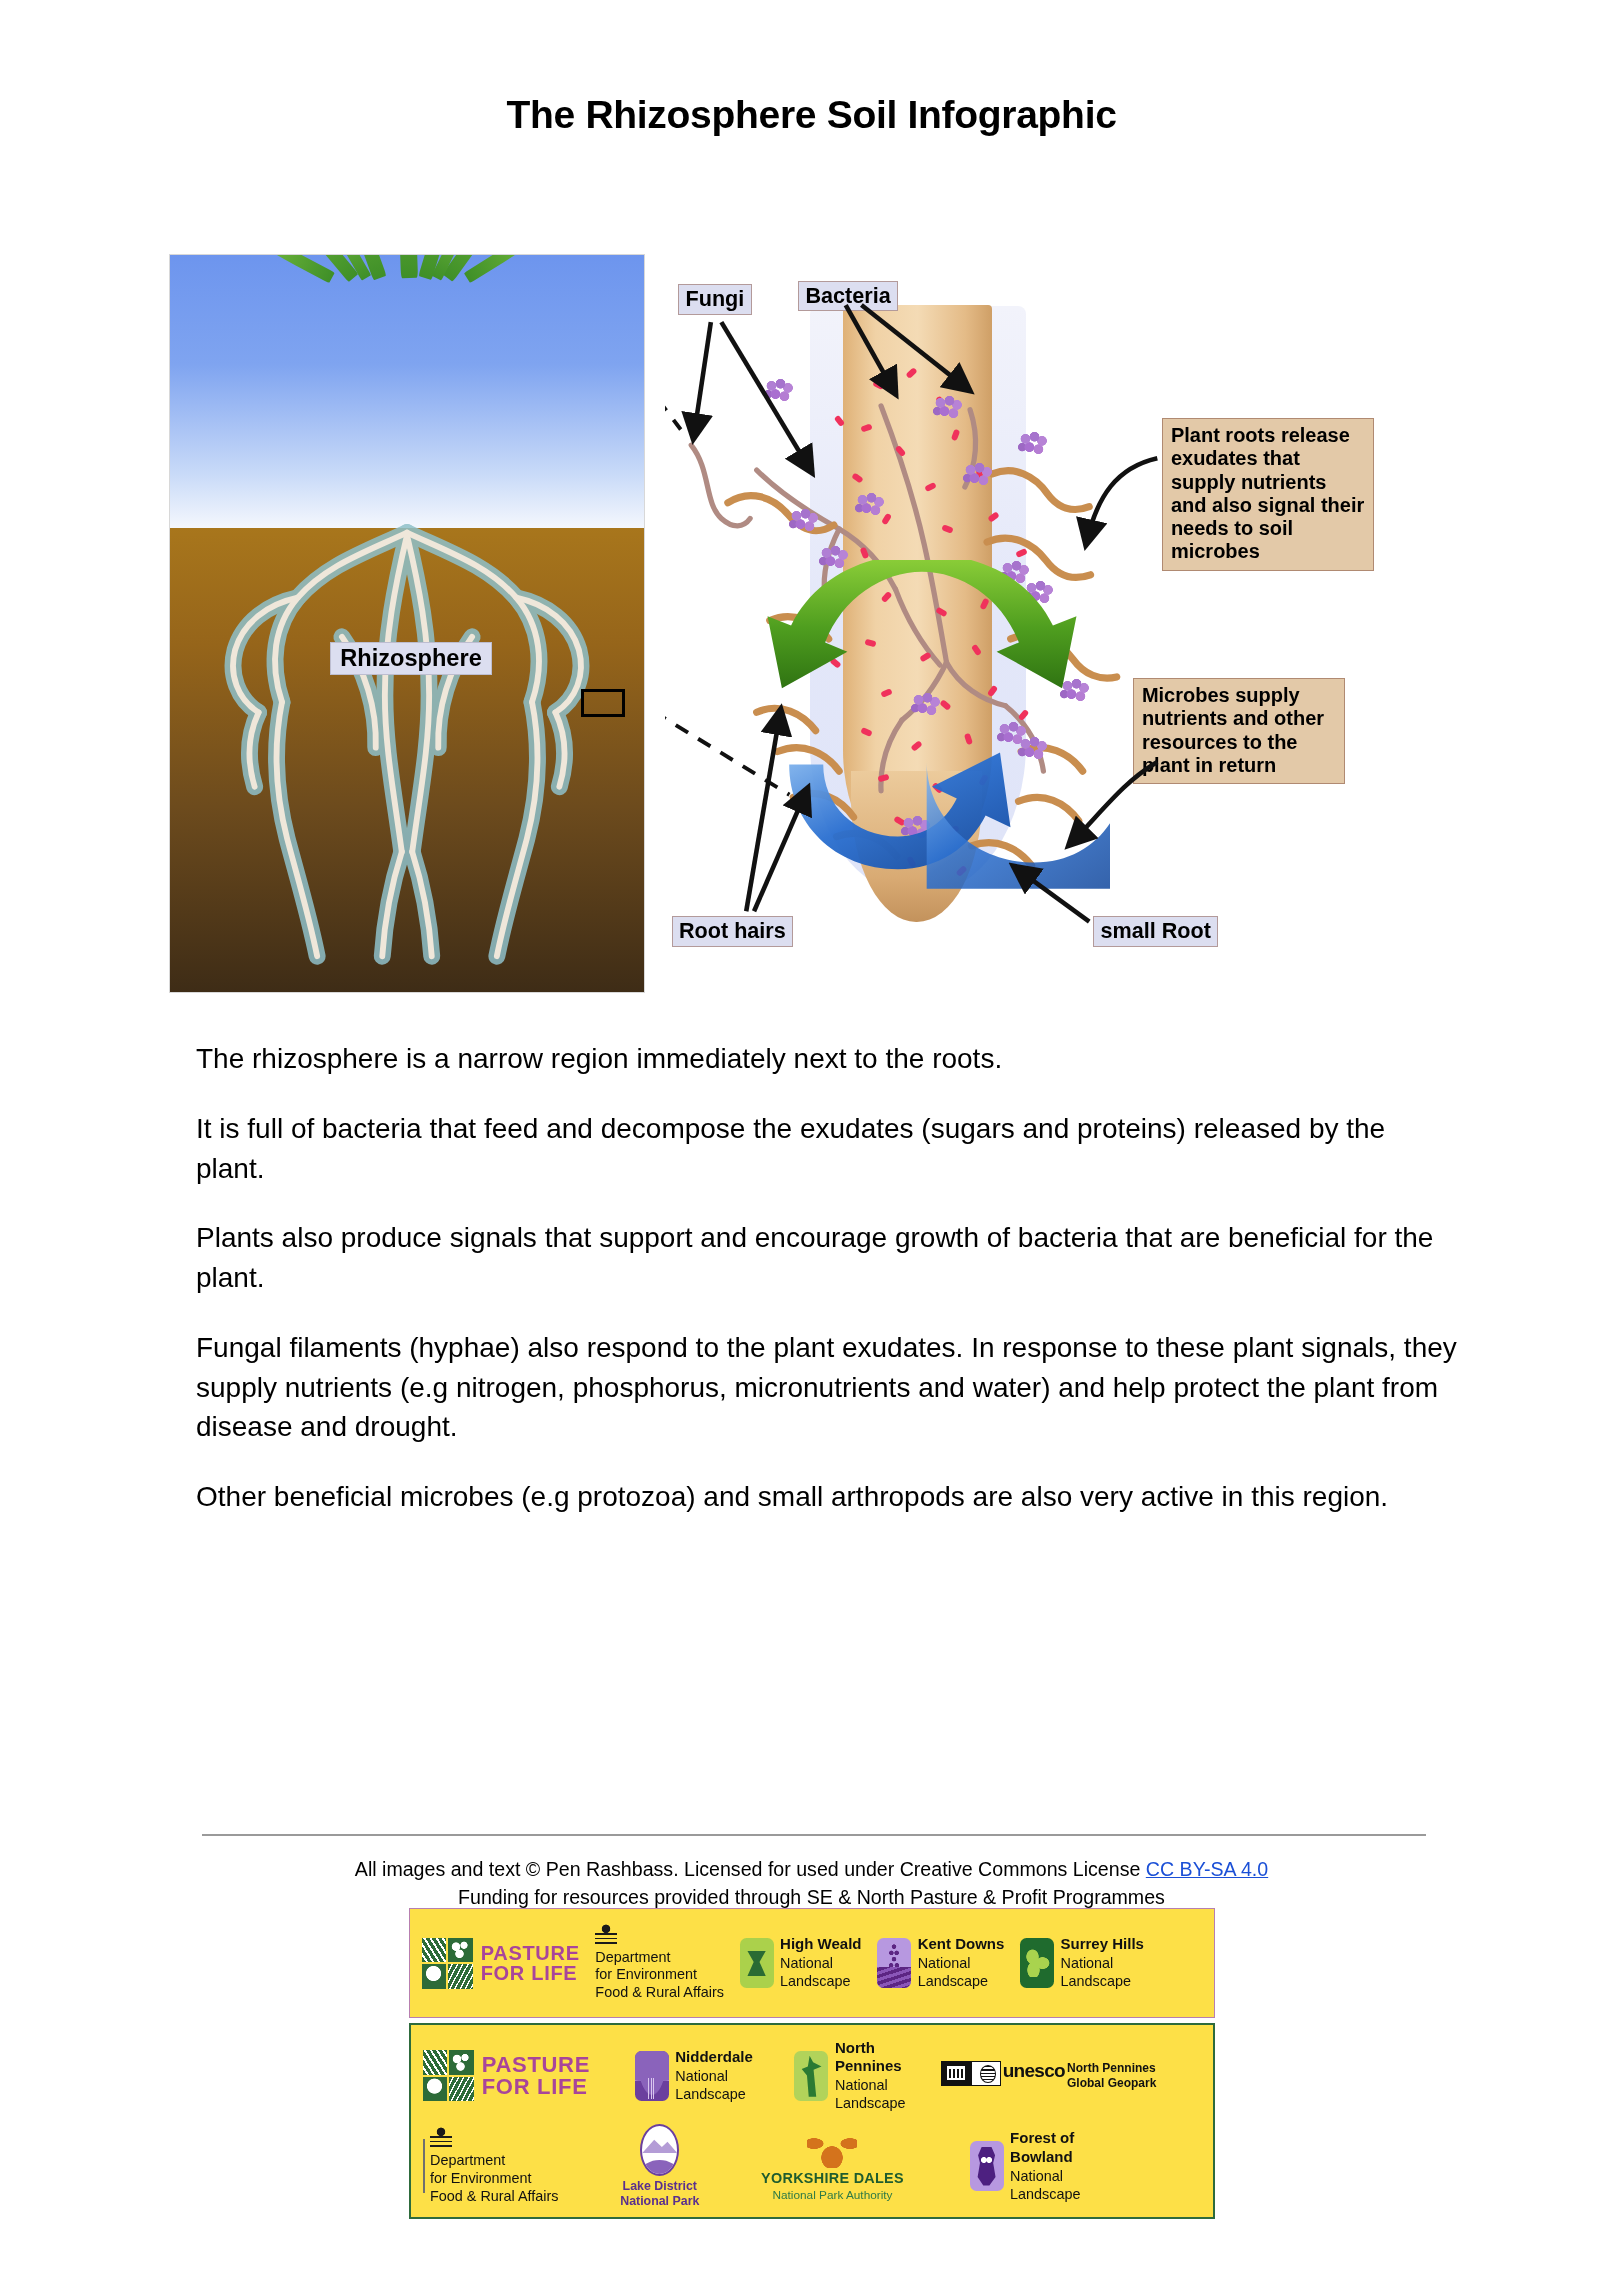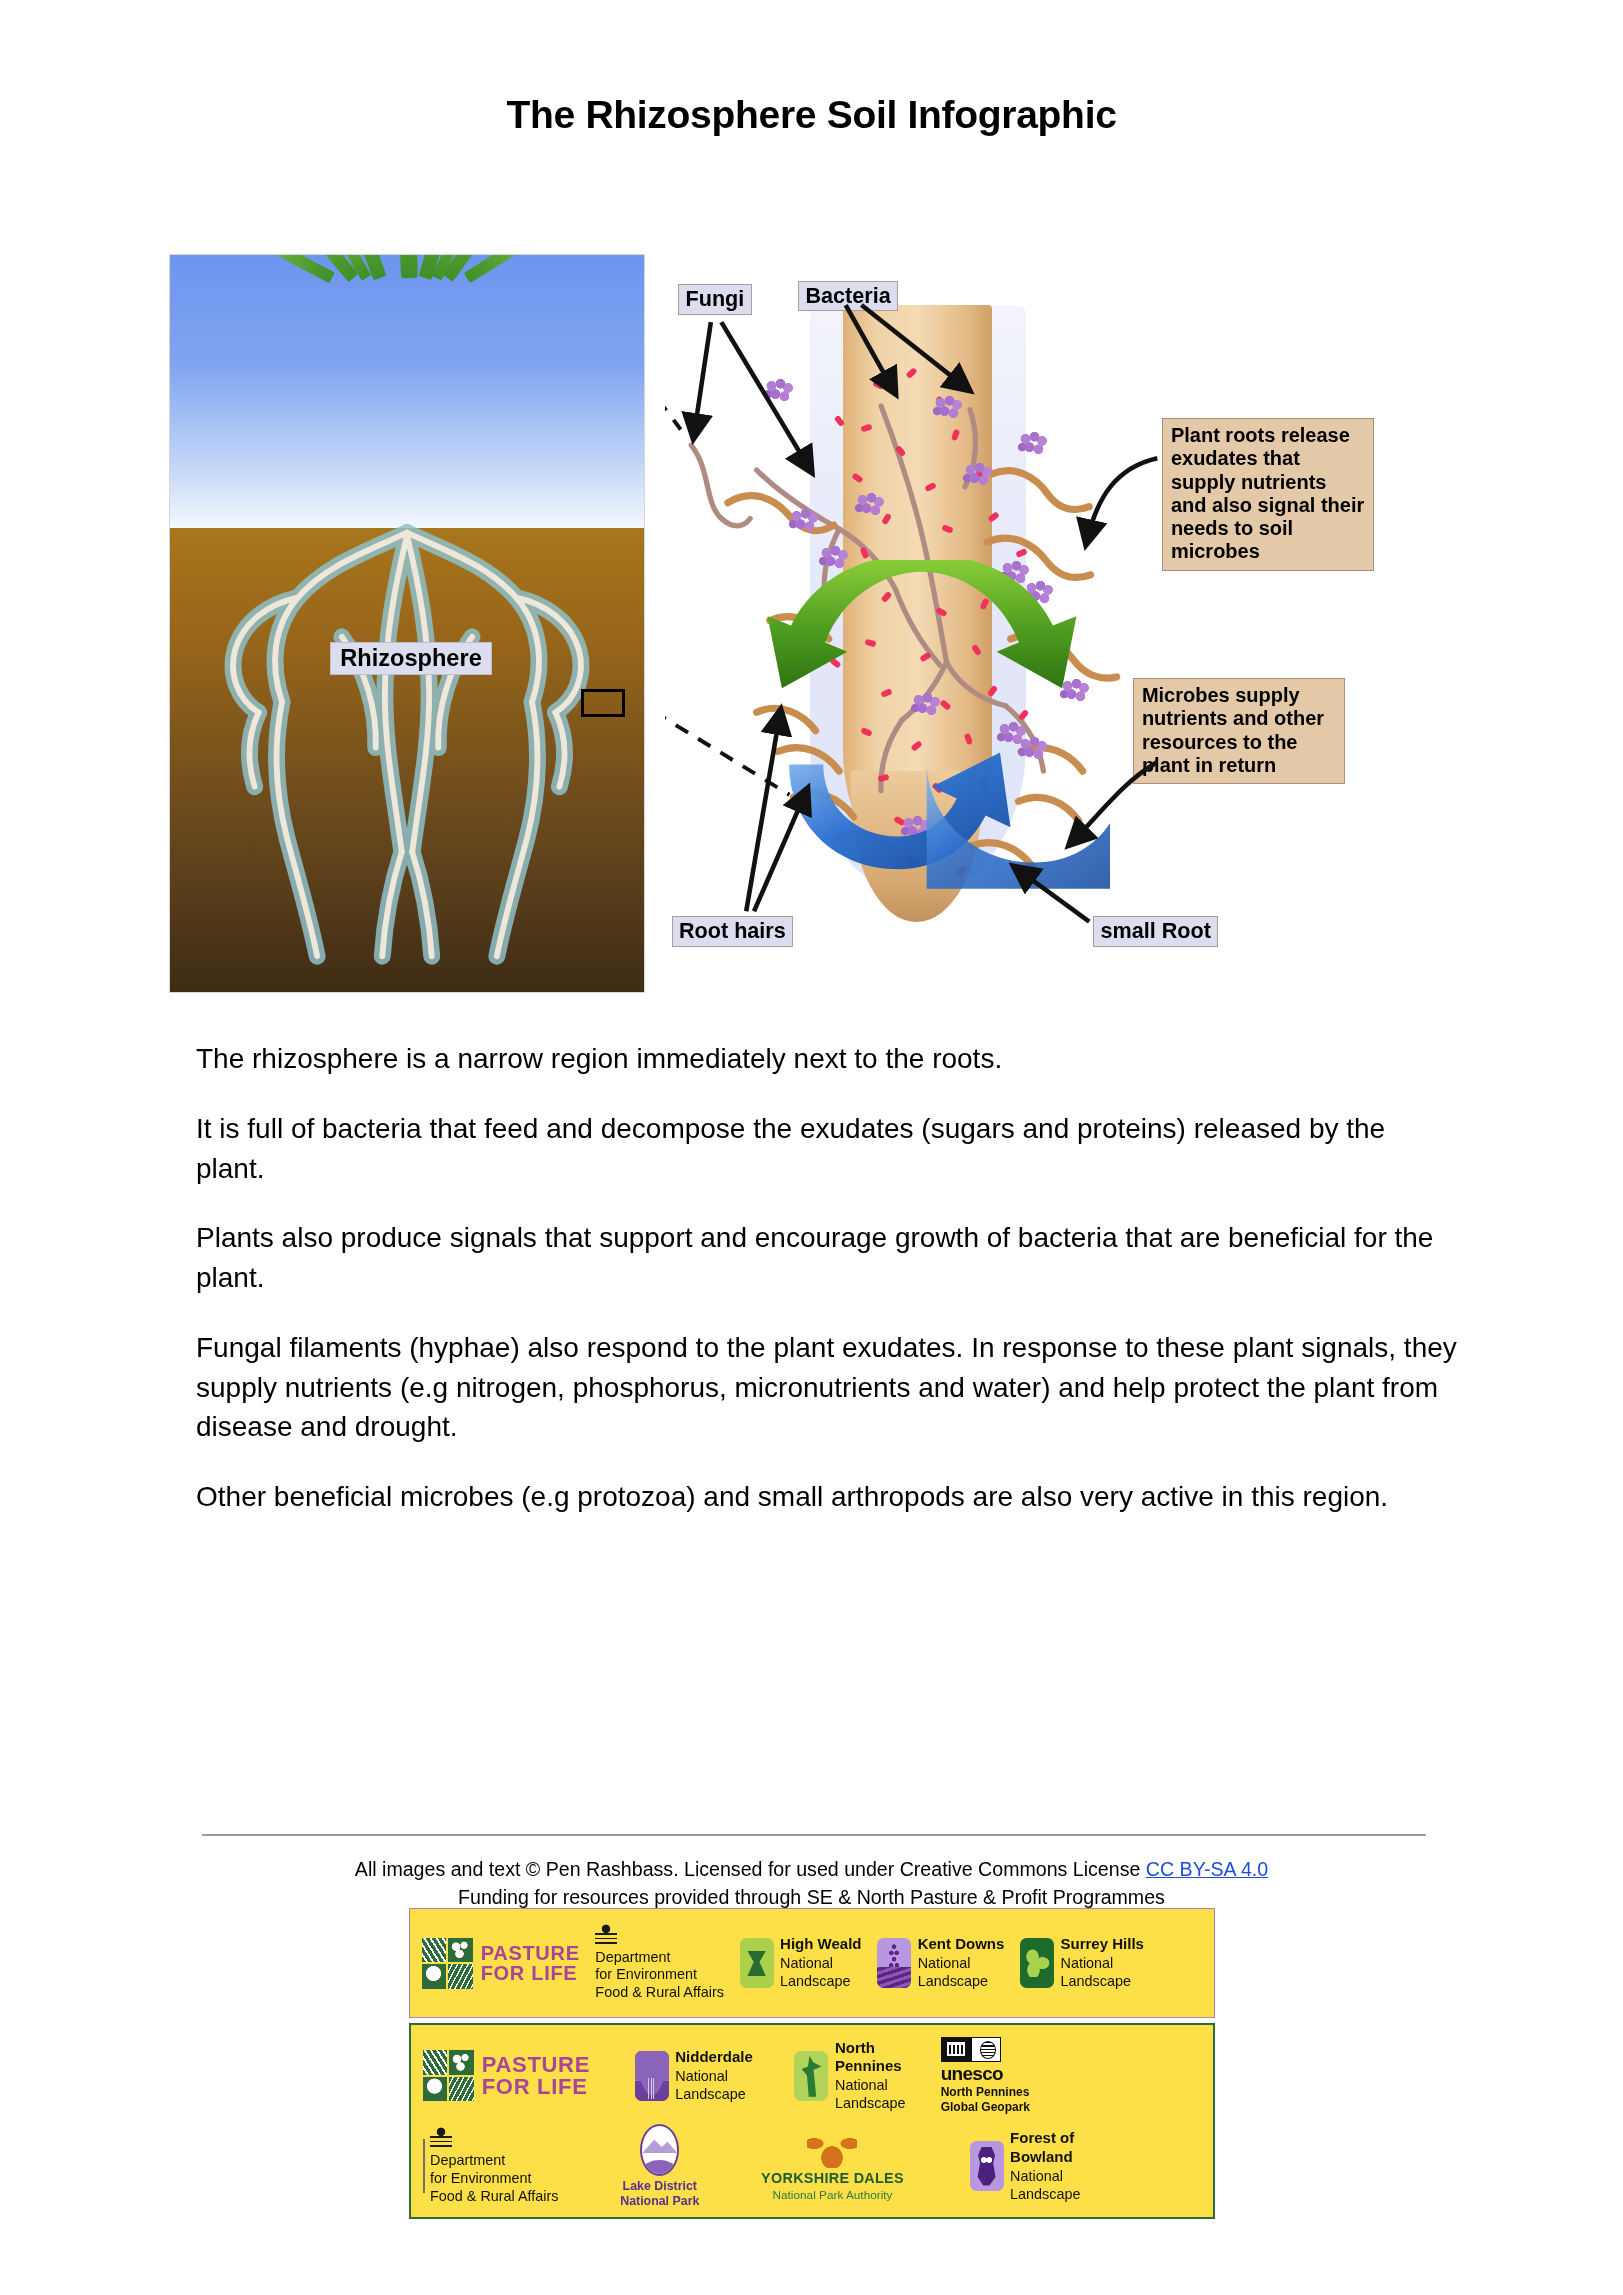--- a/index.html
+++ b/index.html
@@ -444,21 +444,21 @@
   .np { background: #b2d35a; }
   .np::after {
     content: "";
     position: absolute;
     left: 5.9px; top: 5.2px;
     width: 22px; height: 41px;
     background: #2a7a33;
     clip-path: polygon(42% 0, 58% 16%, 96% 26%, 60% 34%, 72% 100%, 38% 100%, 30% 48%, 6% 32%, 34% 26%);
   }
   
-  .unesco { flex-direction: column; align-items: flex-start; gap: 2px; }
+  .unesco { flex-direction: row; align-items: flex-start; gap: 2px; }
   .unesco-mark {
     width: 60px; height: 25px;
     display: flex;
   }
   .unesco-mark .left {
     width: 50%; height: 100%;
     background: #111;
     position: relative;
   }
   .unesco-mark .left::after {

